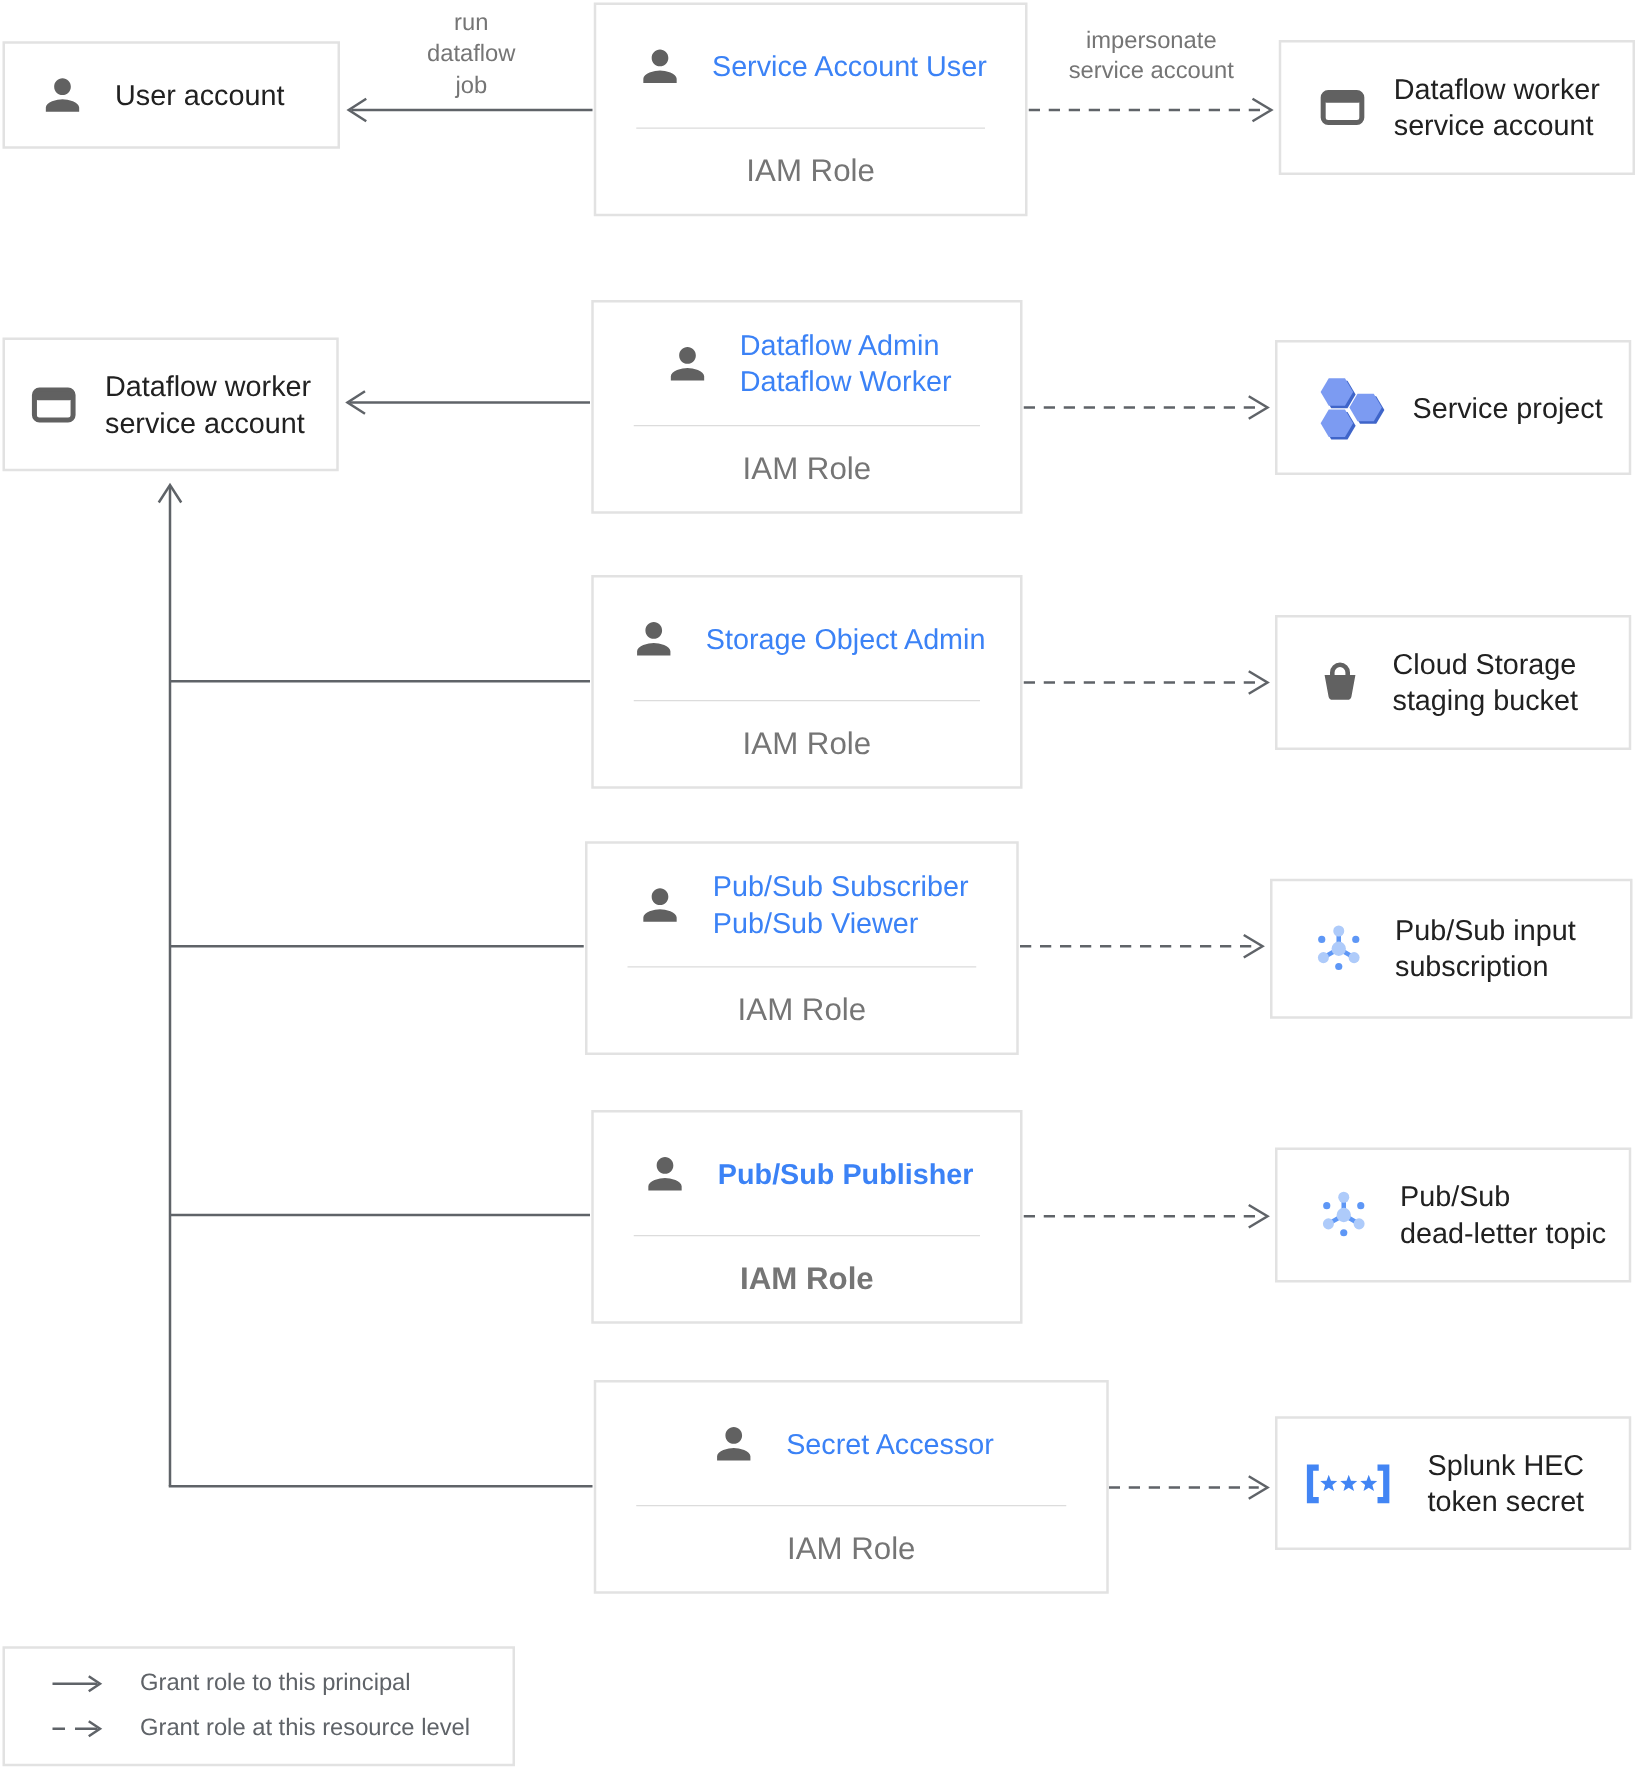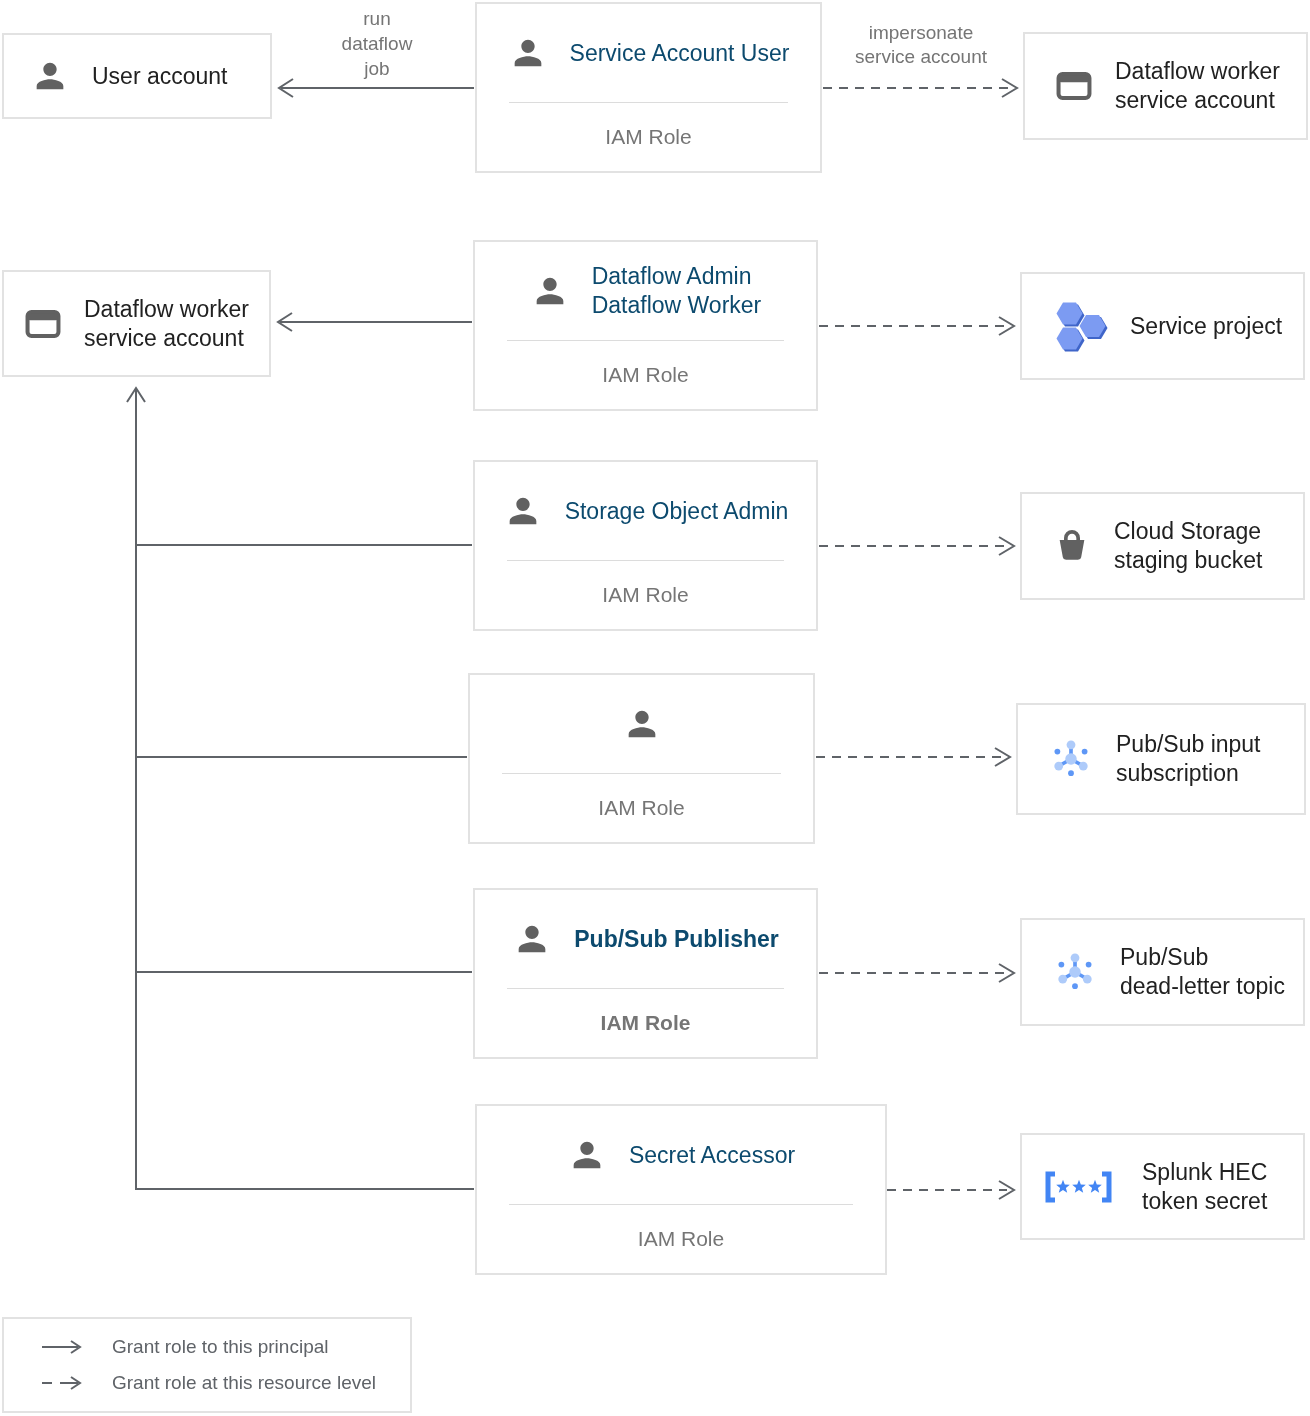--- a/index.html
+++ b/index.html
@@ -4,24 +4,24 @@
 <style>
   html,body{margin:0;padding:0;background:#fff;}
   .canvas{
     position:relative;width:1310px;height:1416px;background:#fff;
     font-family:"Liberation Sans",sans-serif;color:#212121;overflow:hidden;
   }
   .box{position:absolute;background:#fff;border:2px solid #e2e2e2;box-sizing:border-box;}
   
   .iam{display:flex;flex-direction:column;}
   .iam-main{height:98px;display:flex;align-items:center;justify-content:center;gap:22px;}
-  .iam-title{font-size:23px;line-height:29px;color:#0c4a6e;text-align:left;}
+  .iam-title{font-size:23px;line-height:29px;color:#3b82f6;text-align:left;}
   .iam-divider{height:1px;background:#dcdcdc;margin:0 32px;}
   .iam-footer{flex:1;display:flex;align-items:center;justify-content:center;
-    color:#757575;font-size:21px;}
+    color:#757575;font-size:25px;}
   
   .res{display:flex;align-items:center;padding-left:30px;gap:22px;}
   .res-label{font-size:23px;line-height:29px;color:#212121;text-align:left;}
   .icon{display:inline-flex;flex:0 0 auto;}
   
   .edge-label{position:absolute;color:#757575;font-size:19px;text-align:center;}
   
   .wires{position:absolute;left:0;top:0;pointer-events:none;}
   .wires line,.wires path{stroke:#5f6368;stroke-width:2;fill:none;}
   
@@ -200,20 +200,24 @@
     </div>
   </div>
 
   <div class="box iam" style="left:468px;top:673px;width:347px;height:171px;">
     <div class="iam-main">
       <span class="icon">
         <svg width="40" height="40" viewBox="0 0 24 24">
             <path fill="#616161" d="M12 12c2.21 0 4-1.79 4-4s-1.79-4-4-4-4 1.79-4 4 1.79 4 4 4zm0 2c-2.67 0-8 1.34-8 4v2h16v-2c0-2.66-5.33-4-8-4z"></path>
           </svg>
       </span>
+      <div class="iam-title">
+        <div>Pub/Sub Subscriber</div>
+        <div>Pub/Sub Viewer</div>
+      </div>
     </div>
     <div class="iam-divider"></div>
     <div class="iam-footer">IAM Role</div>
   </div>
 
   <div class="box res" style="left:1016px;top:703px;width:290px;height:112px;">
     <span class="icon">
       <svg width="46" height="46" viewBox="0 0 24 24">
         <g stroke="#5e97f6" stroke-width="1.9">
           <line x1="12" y1="12" x2="12" y2="5.2"></line>

